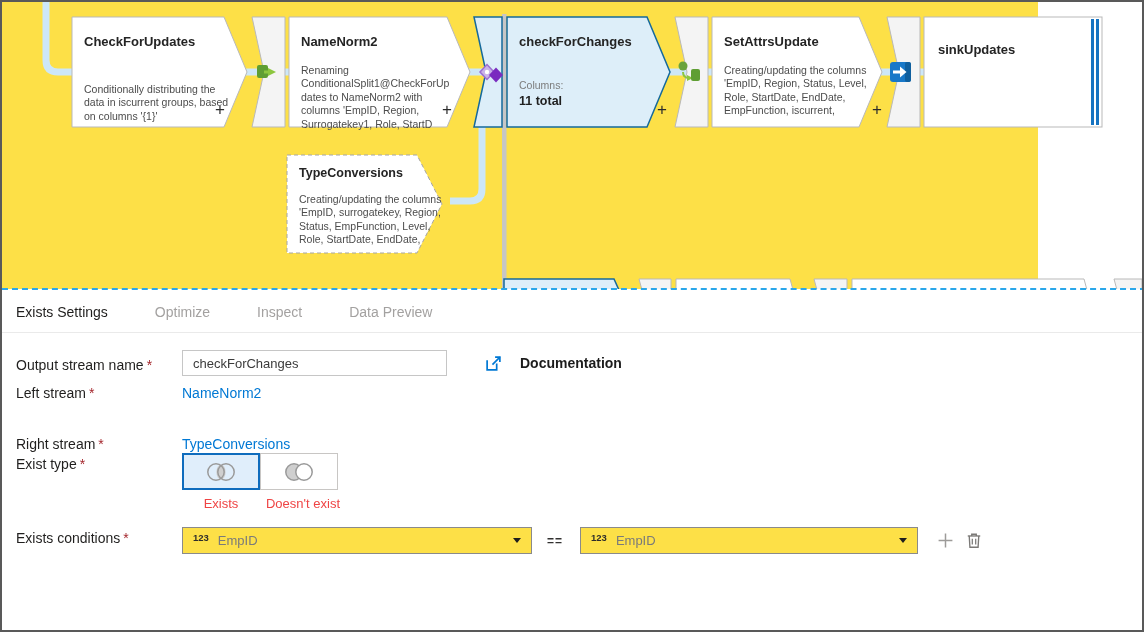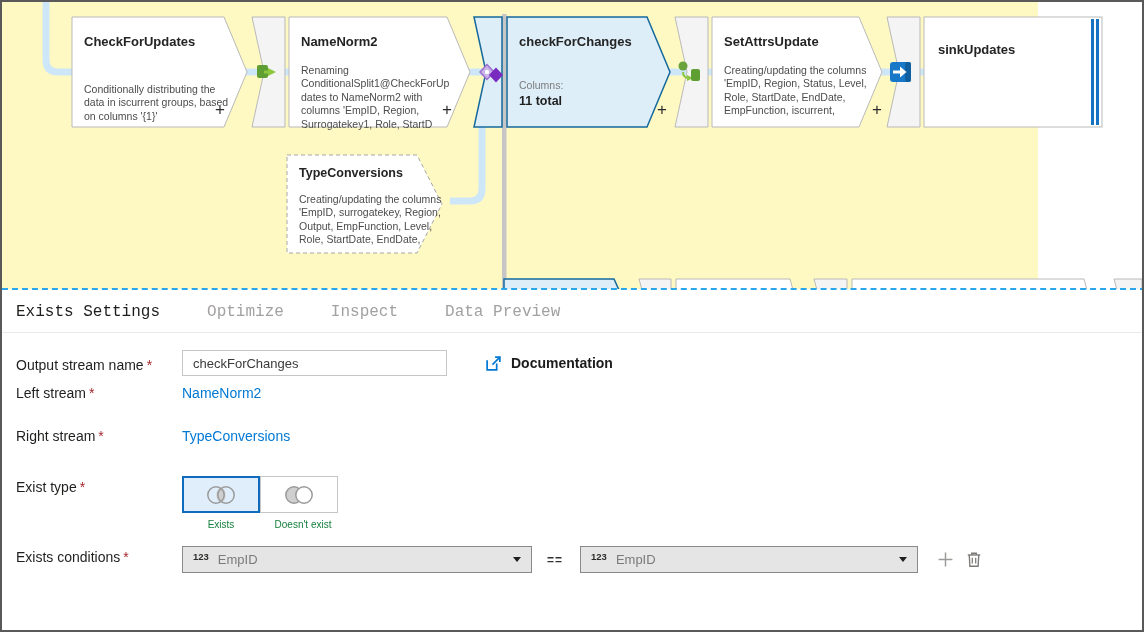--- a/index.html
+++ b/index.html
@@ -1,64 +1,64 @@
 <!DOCTYPE html>
 <html><head>
 <meta charset="utf-8">
 <style>
   * { margin:0; padding:0; box-sizing:border-box; }
   html,body { width:1144px; height:632px; font-family:"Liberation Sans", sans-serif; background:#fff; }
   .frame { position:relative; width:1144px; height:632px; border:2px solid #595959; overflow:hidden; background:#fff; }
 
   
-  .canvas { position:absolute; left:0; top:0; width:1036px; height:287px; background:#fef9c3;text-decoration:underline; }
+  .canvas { position:absolute; left:0; top:0; width:1036px; height:287px; background:#fde047;text-decoration:underline; }
   .canvas svg.graph { position:absolute; left:0; top:0; }
   .node-text { position:absolute; pointer-events:none; }
   .node-title { font-size:13px; font-weight:600; color:#242424; }
   .node-title-sm { font-size:12.5px; font-weight:600; color:#242424; }
   .node-desc { font-size:10.5px; color:#4c4c4c; line-height:1.28; overflow:hidden; word-wrap:break-word; }
   .cols-label { font-size:10.5px; color:#7c7c7c; }
   .cols-value { font-size:12.5px; font-weight:600; color:#1f1f1f; }
   .plus { position:absolute; font-size:17px; color:#2b2b2b; font-weight:400; }
 
   
   .splitter { position:absolute; left:0; top:286px; width:1144px; border-top:2px dashed #2aa7ea; }
   .minimize-dash { position:absolute; left:1108px; top:289px; width:17px; height:3px; background:#111; }
 
   
   .panel { position:absolute; left:0; top:289px; width:1140px; height:339px; background:#fff; }
   .tabs { display:flex; align-items:center; height:42px; padding:0 14px; border-bottom:1px solid #eaeaea; }
-  .tab { font-size:16px; color:#a3a1a0; margin-right:47px; cursor:pointer;font-family:Liberation Mono, monospace; }
+  .tab { font-size:14px; color:#a3a1a0; margin-right:47px; cursor:pointer; }
   .tab.active { color:#1f1e1d; }
   .form { padding:17px 14px 0 14px; }
   .row { display:flex; margin-bottom:17px; }
   .row-label { flex:0 0 166px; font-size:14px; color:#201f1e; padding-top:3px; }
   .req { color:#a4262c; margin-left:3px; }
   .text-input { width:265px; height:26px; border:1px solid #c6c6c6; font-size:13px; color:#3b3b3b; padding:0 10px; font-family:"Liberation Sans",sans-serif; background:#fff; }
-  .doc-link { display:flex; align-items:center; margin-left:38px; gap:9px; cursor:pointer; }
+  .doc-link { display:flex; align-items:center; margin-left:38px; gap:18px; cursor:pointer; }
   .doc-label { font-size:14px; font-weight:600; color:#1c1c1c; }
   .stream-link { font-size:14px; color:#0078d4; padding-top:3px; cursor:pointer; }
 
   .venn-group { display:flex; }
   .venn-btn { width:78px; height:37px; display:flex; align-items:center; justify-content:center; background:#fff; border:1px solid #c8c6c4; cursor:pointer; }
   .venn-btn.selected { border:2px solid #0f6cbd; background:#e0eefb; }
   .venn-labels { display:flex; margin-top:6px; }
-  .venn-label { font-size:10px; color:#15803d; text-align:center; }
+  .venn-label { font-size:13px; color:#ef4444; text-align:center; }
   .venn-label.l1 { width:78px; }
   .venn-label.l2 { width:86px; }
 
   .checkbox { width:18px; height:18px; border:1px solid #b9b7b4; background:#fff; cursor:pointer; }
   .info-dot { width:15px; height:15px; margin-left:9px; border-radius:50%; background:#3b3a39; color:#fff; font-size:10px; font-weight:700; display:flex; align-items:center; justify-content:center; font-family:"Liberation Serif",serif; }
 
   .cond-wrap { display:flex; flex-direction:column; }
   .cond-headers { display:flex; margin-bottom:9px; }
   .cond-header { font-size:13px; font-weight:700; color:#1b1a19; }
   .cond-header.right { margin-left:232px; }
   .cond-controls { display:flex; align-items:center; }
-  .dropdown { height:27px; border:1px solid #8a8a8a; background:#e5e5e5; display:flex; align-items:center; padding:0 10px; cursor:pointer; }
+  .dropdown { height:27px; border:1px solid #8a8a8a; background:#fde047; display:flex; align-items:center; padding:0 10px; cursor:pointer; }
   .dropdown.dd-left { width:350px; }
   .dropdown.dd-right { width:338px; }
   .type-badge { font-size:9.5px; font-weight:700; color:#2d2c2b; margin-right:9px; position:relative; top:-3px; letter-spacing:0; }
   .dd-value { font-size:13px; color:#7a7a7a; flex:1; }
   .caret { width:0; height:0; border-left:4.5px solid transparent; border-right:4.5px solid transparent; border-top:5px solid #1f1e1d; }
   .op-eq { font-size:12px; font-weight:700; color:#323130; margin:0 17px 0 15px; letter-spacing:1px; }
   .icon-btn { background:none; border:none; cursor:pointer; display:flex; align-items:center; justify-content:center; }
   .plus-btn { margin-left:19px; }
   .trash-btn { margin-left:12px; }
 </style>
@@ -133,21 +133,21 @@
     <div class="node-text cols-value" style="left:517px; top:92px;">11 total</div>
     <div class="plus" style="left:655px; top:98px;">+</div>
 
     <div class="node-text node-title" style="left:722px; top:32px; width:150px;">SetAttrsUpdate</div>
     <div class="node-text node-desc" style="left:722px; top:62px; width:152px; height:62px;">Creating/updating the columns 'EmpID, Region, Status, Level, Role, StartDate, EndDate, EmpFunction, iscurrent,</div>
     <div class="plus" style="left:870px; top:98px;">+</div>
 
     <div class="node-text node-title" style="left:936px; top:40px; width:150px;">sinkUpdates</div>
 
     <div class="node-text node-title-sm" style="left:297px; top:164px; width:130px;">TypeConversions</div>
-    <div class="node-text node-desc" style="left:297px; top:191px; width:146px; height:58px;">Creating/updating the columns 'EmpID, surrogatekey, Region, Output, EmpFunction, Level, Role, StartDate, EndDate,</div>
+    <div class="node-text node-desc" style="left:297px; top:191px; width:146px; height:58px;">Creating/updating the columns 'EmpID, surrogatekey, Region, Status, EmpFunction, Level, Role, StartDate, EndDate,</div>
   </div>
 
   <div class="splitter"></div>
   <div class="minimize-dash"></div>
 
   <div class="panel">
     <div class="tabs">
       <div class="tab active">Exists Settings</div>
       <div class="tab">Optimize</div>
       <div class="tab">Inspect</div>
@@ -162,26 +162,26 @@
         <div class="doc-link">
           <svg width="17" height="17" viewBox="0 0 16 16">
             <path d="M2,5 L2,14 L11,14 L11,8" fill="none" stroke="#0078d4" stroke-width="1.6"></path>
             <path d="M7,9 L14,2" fill="none" stroke="#0078d4" stroke-width="1.6"></path>
             <path d="M9.5,2 L14,2 L14,6.5" fill="none" stroke="#0078d4" stroke-width="1.6"></path>
           </svg>
           <span class="doc-label">Documentation</span>
         </div>
       </div>
 
-      <div class="row" style="margin-bottom:24px;">
+      <div class="row" style="margin-bottom:32px;">
         <div class="row-label"><span>Left stream</span><span class="req">*</span></div>
         <div class="stream-link">NameNorm2</div>
       </div>
 
-      <div class="row" style="margin-bottom:32px;">
+      <div class="row" style="margin-bottom:1px;">
         <div class="row-label"><span>Right stream</span><span class="req">*</span></div>
         <div class="stream-link">TypeConversions</div>
       </div>
 
       <div class="row" style="margin-bottom:16px;">
         <div class="row-label"><span>Exist type</span><span class="req">*</span></div>
         <div>
           <div class="venn-group">
             <button class="venn-btn selected">
               <svg width="42" height="22" viewBox="0 0 42 22">

